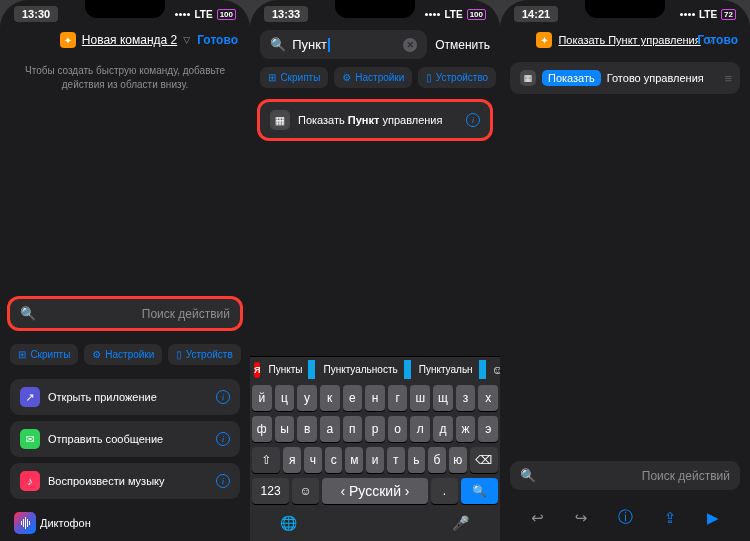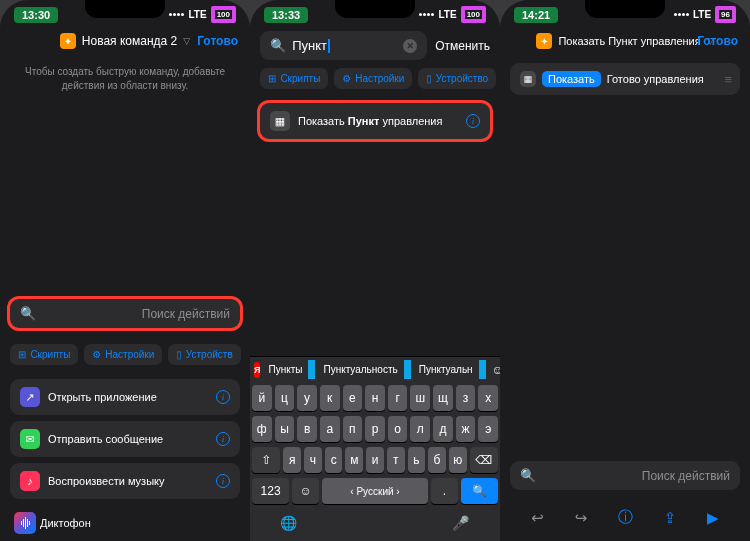--- a/index.html
+++ b/index.html
@@ -1,31 +1,31 @@
 <!DOCTYPE html>
 <html><head>
 <meta charset="utf-8">
 <style>
   * { box-sizing: border-box; margin: 0; padding: 0; font-family: -apple-system, "SF Pro Text", "Helvetica Neue", Arial, sans-serif; }
   body { background: #3a3a3c; width: 750px; height: 541px; overflow: hidden; display: flex; }
   .screen { width: 250px; height: 541px; background: #1c1c1e; position: relative; overflow: hidden; border-radius: 28px 28px 0 0; }
 
   
   .status { display: flex; justify-content: space-between; align-items: center; padding: 6px 14px 2px; font-size: 11px; font-weight: 600; color: #fff; }
-  .time-pill { background: #15803d; color: #fff; padding: 2px 8px; border-radius: 4px; font-size: 11px; }
+  .time-pill { background: #404040; color: #fff; padding: 2px 8px; border-radius: 4px; font-size: 11px; }
   .status-right { display: flex; align-items: center; gap: 4px; font-size: 10px; }
   .signal-dots { display: flex; gap: 1px; }
   .signal-dots span { width: 3px; height: 3px; background: #fff; border-radius: 50%; }
-  .battery-box { border: 4px solid #d946ef; border-radius: 2px; padding: 0 2px; font-size: 8px; line-height: 9px; }
+  .battery-box { border: 1px solid #d946ef; border-radius: 2px; padding: 0 2px; font-size: 8px; line-height: 9px; }
   .notch { position: absolute; top: 0; left: 50%; transform: translateX(-50%); width: 80px; height: 18px; background: #000; border-radius: 0 0 12px 12px; }
 
   
   .header { display: flex; align-items: center; justify-content: center; gap: 6px; padding: 8px 12px; font-size: 12px; color: #fff; position: relative; }
   .header .sc-icon { width: 16px; height: 16px; border-radius: 4px; display: flex; align-items: center; justify-content: center; font-size: 10px; }
-  .header .title { font-weight: 500; }
+  .header .title { font-weight: 500; text-decoration: underline; }
   .header .chev { color: #8e8e93; font-size: 9px; }
   .done-btn { position: absolute; right: 12px; color: #0a84ff; font-weight: 600; font-size: 12px; }
 
   .hint { color: #8e8e93; text-align: center; font-size: 10px; padding: 8px 20px; line-height: 14px; }
 
   
   .searchbar { background: #2c2c2e; border-radius: 9px; margin: 0 10px; display: flex; align-items: center; padding: 7px 10px; gap: 6px; }
   .searchbar.hl { box-shadow: 0 0 0 3px #ff3b30; }
   .search-icon { color: #8e8e93; font-size: 13px; }
   .search-text { color: #8e8e93; font-size: 12px; flex: 1; text-align: right; }
@@ -61,21 +61,21 @@
   .kb-suggest { display: flex; align-items: center; padding: 3px 4px; gap: 2px; font-size: 10px; }
   .kb-suggest .y { width: 16px; height: 16px; background: #ff0000; border-radius: 4px; display:flex; align-items:center; justify-content:center; color:#fff; font-size:9px; font-weight:bold;}
   .sug { color:#fff; padding: 4px 6px; flex:1; text-align:center; border-right:7px solid #0ea5e9; font-size:10px; }
   .sug:last-of-type { border-right:none; }
   .emoji-btn { color:#fff; font-size:12px; padding:0 4px; }
   .kb-rows { padding: 3px 2px 0; }
   .kb-row { display:flex; gap:3px; justify-content:center; margin-bottom:5px; }
   .key { background:#5a5a5e; color:#fff; border-radius:4px; height:26px; flex:1; display:flex; align-items:center; justify-content:center; font-size:12px; box-shadow: 0 1px 0 #000; }
   .key.dark { background:#3a3a3c; }
   .key.wide { flex:1.4; }
-  .key.space { flex:4; font-size:10px; }
+  .key.space { flex:4; font-size:14px; }
   .key.search { background:#0a84ff; flex:1.4; }
   .kb-bottom { display:flex; justify-content:space-between; padding:6px 30px 10px; color:#fff; font-size:14px; }
 
   
   .bottom-toolbar { display:flex; justify-content:space-around; align-items:center; padding:10px 16px 14px; }
   .tb-icon { color:#0a84ff; font-size:15px; }
   .tb-icon.x { color:#8e8e93; }
 
   .dictaphone-icon { width:22px; height:22px; background: linear-gradient(135deg,#ff2d55,#5856d6,#007aff); border-radius:5px; display:flex; align-items:center; justify-content:center; }
   .dictaphone-bars { display:flex; gap:1px; align-items:center;}
@@ -292,21 +292,21 @@
   <div class="status">
     <span class="time-pill">14:21</span>
     <div class="status-right">
       <div class="signal-dots">
           <span></span>
           <span></span>
           <span></span>
           <span></span>
         </div>
       <span>LTE</span>
-      <span class="battery-box">96</span>
+      <span class="battery-box">72</span>
     </div>
   </div>
 
   <div class="header">
     <span class="sc-icon" style="background:#ff9500;">✦</span>
     <span class="title" style="font-size:11px;">Показать Пункт управления</span>
     <span class="chev">▽</span>
     <span class="done-btn">Готово</span>
   </div>
 

